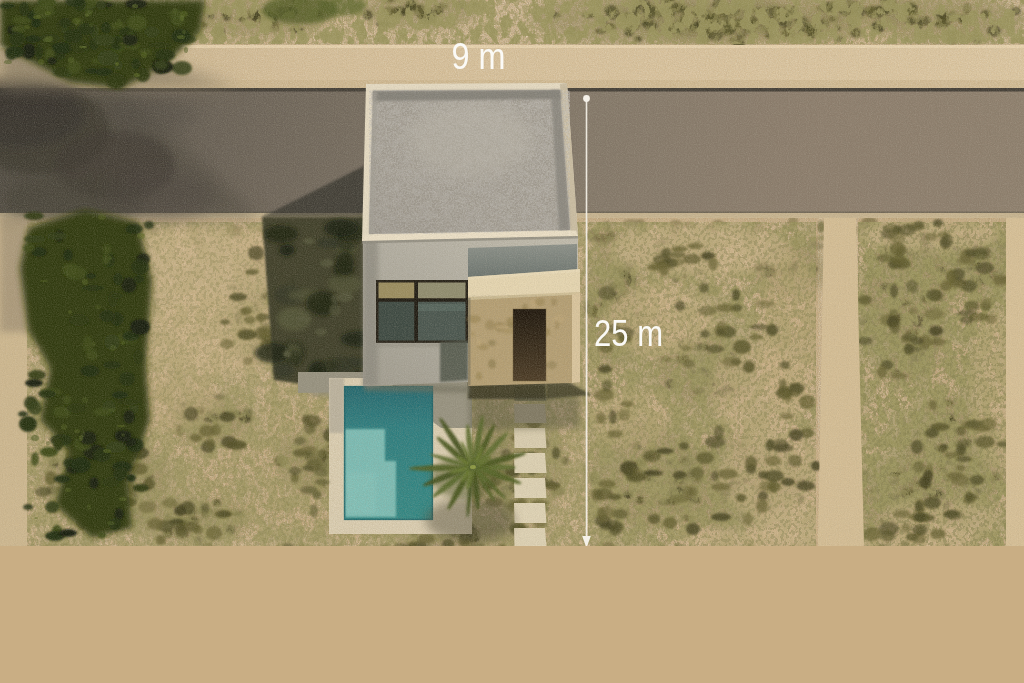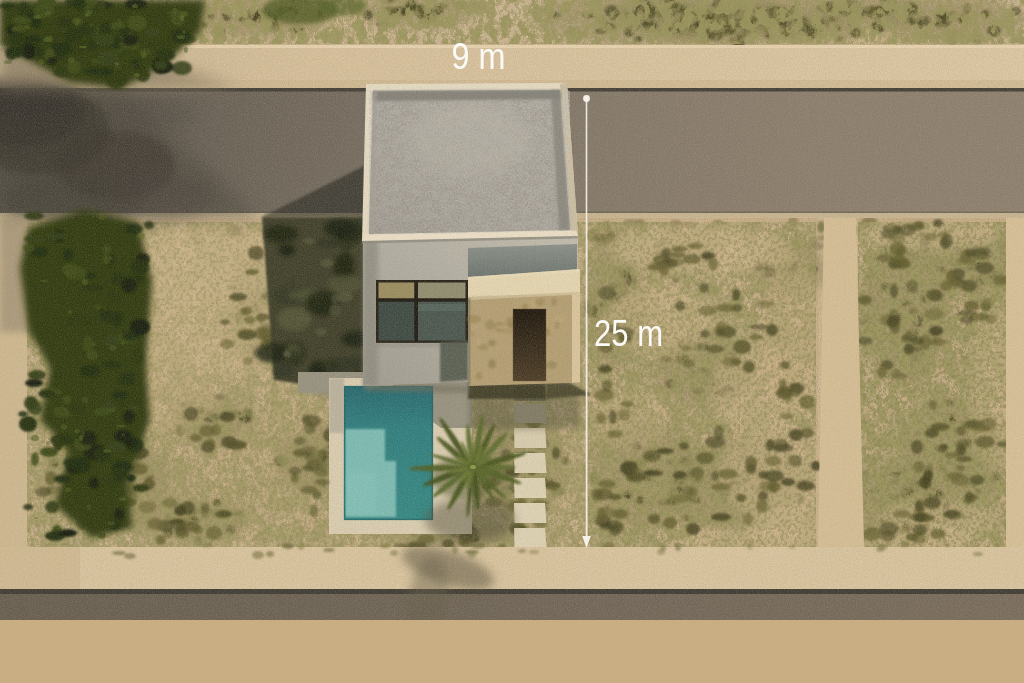--- a/index.html
+++ b/index.html
@@ -1,14 +1,14 @@
 <!DOCTYPE html>
 <html><head><meta charset="utf-8"><style>
 html,body{margin:0;padding:0;background:#c9ae84;}
-#scene{position:relative;width:1024px;height:620px;overflow:hidden;font-family:"Liberation Sans",sans-serif;}
+#scene{position:relative;width:1024px;height:546px;overflow:hidden;font-family:"Liberation Sans",sans-serif;}
 </style></head><body>
 <div id="scene">
 <svg width="1024" height="683" viewBox="0 0 1024 683">
 <defs>
 <filter id="b1" x="-40%" y="-40%" width="180%" height="180%">
           <feGaussianBlur stdDeviation="1"></feGaussianBlur>
         </filter>
 <filter id="b2" x="-40%" y="-40%" width="180%" height="180%">
           <feGaussianBlur stdDeviation="2"></feGaussianBlur>
         </filter>

